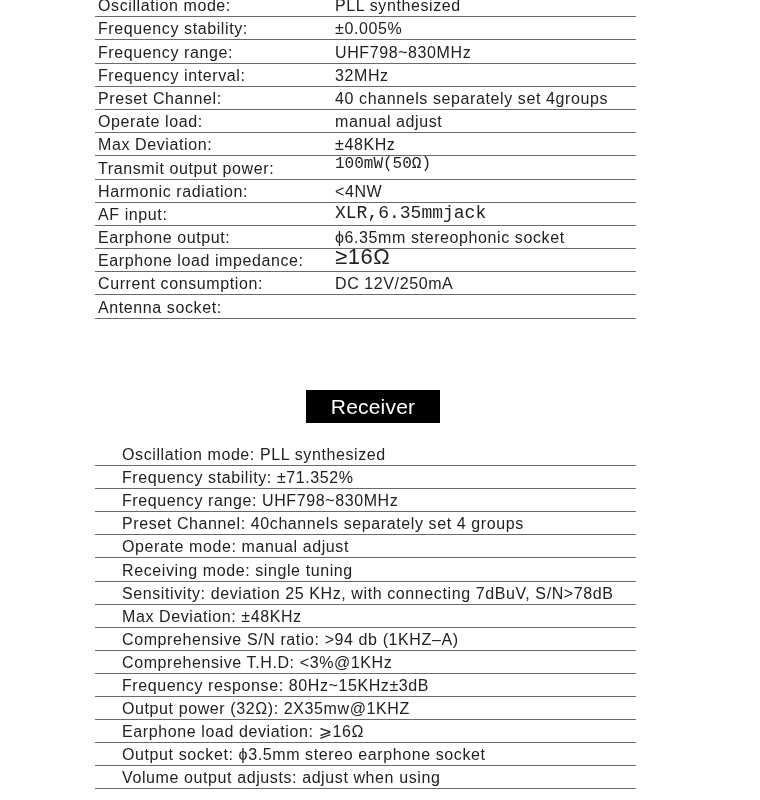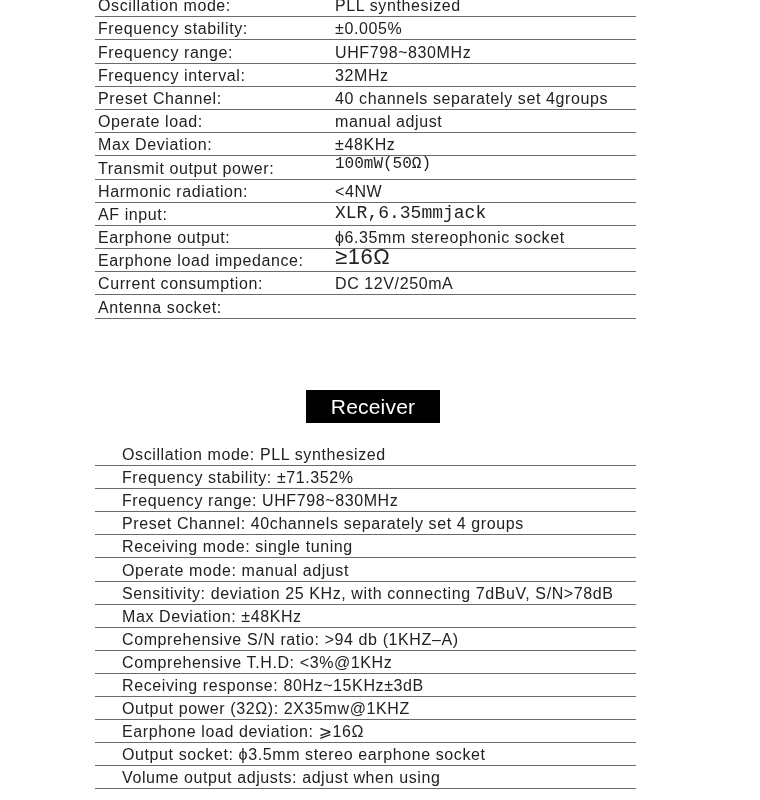--- a/index.html
+++ b/index.html
@@ -88,39 +88,39 @@
   <div class="rx-row">
       <span class="rx-text">Frequency stability:  ±71.352%</span>
     </div>
   <div class="rx-row">
       <span class="rx-text">Frequency range: UHF798~830MHz</span>
     </div>
   <div class="rx-row">
       <span class="rx-text">Preset Channel: 40channels separately set 4 groups</span>
     </div>
   <div class="rx-row">
-      <span class="rx-text">Receiving mode: single tuning</span>
+      <span class="rx-text">Operate mode: manual adjust</span>
     </div>
   <div class="rx-row">
-      <span class="rx-text">Operate mode: manual adjust</span>
+      <span class="rx-text">Receiving mode: single tuning</span>
     </div>
   <div class="rx-row">
       <span class="rx-text">Sensitivity: deviation 25 KHz, with connecting 7dBuV, S/N&gt;78dB</span>
     </div>
   <div class="rx-row">
       <span class="rx-text">Max Deviation:  ±48KHz</span>
     </div>
   <div class="rx-row">
       <span class="rx-text">Comprehensive S/N ratio: &gt;94 db (1KHZ–A)</span>
     </div>
   <div class="rx-row">
       <span class="rx-text">Comprehensive T.H.D: &lt;3%@1KHz</span>
     </div>
   <div class="rx-row">
-      <span class="rx-text">Receiving response: 80Hz~15KHz±3dB</span>
+      <span class="rx-text">Frequency response: 80Hz~15KHz±3dB</span>
     </div>
   <div class="rx-row">
       <span class="rx-text">Output power (32Ω): 2X35mw@1KHZ</span>
     </div>
   <div class="rx-row">
       <span class="rx-text">Earphone load deviation: ⩾16Ω</span>
     </div>
   <div class="rx-row">
       <span class="rx-text">Output socket:  ϕ3.5mm  stereo earphone socket</span>
     </div>

